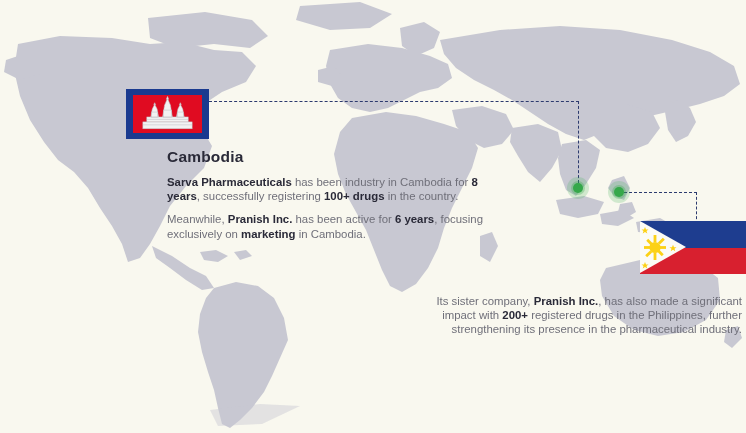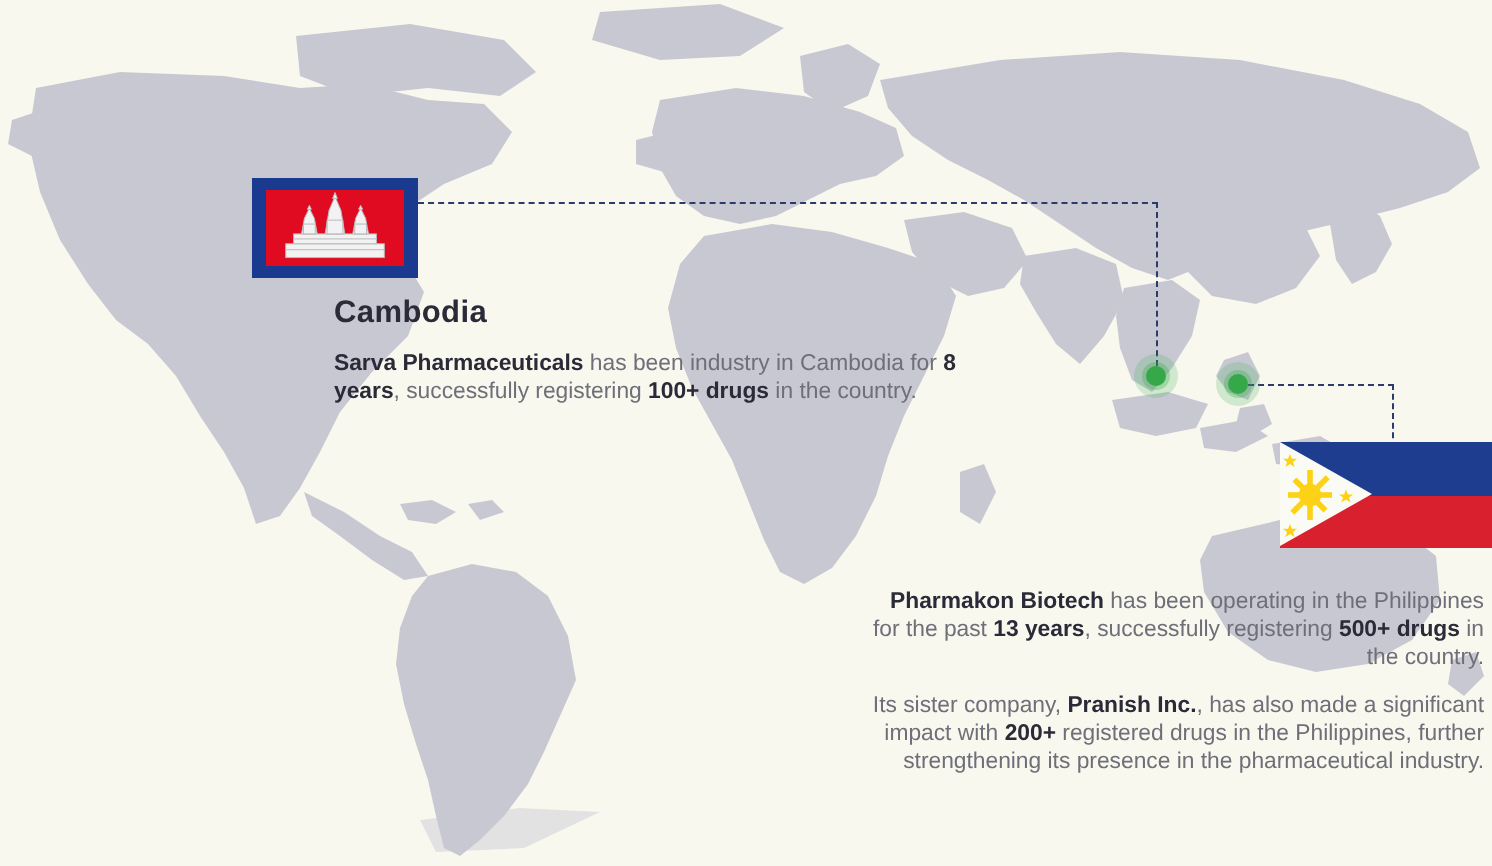--- a/index.html
+++ b/index.html
@@ -180,20 +180,20 @@
         <path d="M5 6 L6 8.4 L8.5 8.4 L6.5 10 L7.3 12.5 L5 11 L2.7 12.5 L3.5 10 L1.5 8.4 L4 8.4 Z"></path>
         <path d="M5 41 L6 43.4 L8.5 43.4 L6.5 45 L7.3 47.5 L5 46 L2.7 47.5 L3.5 45 L1.5 43.4 L4 43.4 Z"></path>
         <path d="M33 23.8 L34 26.2 L36.5 26.2 L34.5 27.8 L35.3 30.3 L33 28.8 L30.7 30.3 L31.5 27.8 L29.5 26.2 L32 26.2 Z"></path>
       </g>
     </svg>
   </div>
 
   <div class="block" id="cambodia-block">
     <div class="heading">Cambodia</div>
     <div class="para"><b>Sarva Pharmaceuticals</b><span> has been industry in Cambodia for </span><b>8 years</b><span>, successfully registering </span><b>100+ drugs</b><span> in the country.</span></div>
+    <div class="para"><span>Meanwhile, </span><b>Pranish Inc.</b><span> has been active for </span><b>6 years</b><span>, focusing exclusively on </span><b>marketing</b><span> in Cambodia.</span></div>
   </div>
 
   <div class="block" id="philippines-block">
-    <div class="para"><b>Pharmakon Biotech</b><span> has been operating in the Philippines for the past </span><b>13 years</b><span>, successfully registering </span><b>500+ drugs</b><span> in the country.</span></div>
     <div class="para"><span>Its sister company, </span><b>Pranish Inc.</b><span>, has also made a significant impact with </span><b>200+</b><span> registered drugs in the Philippines, further strengthening its presence in the pharmaceutical industry.</span></div>
   </div>
 
 </div>
 
 </body></html>

